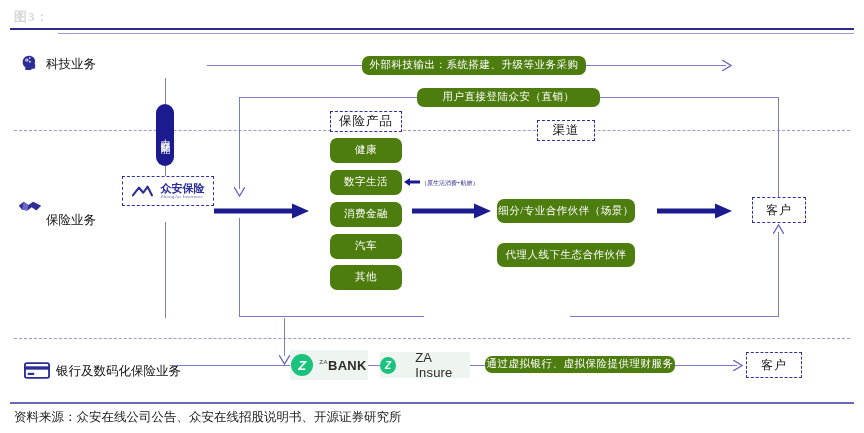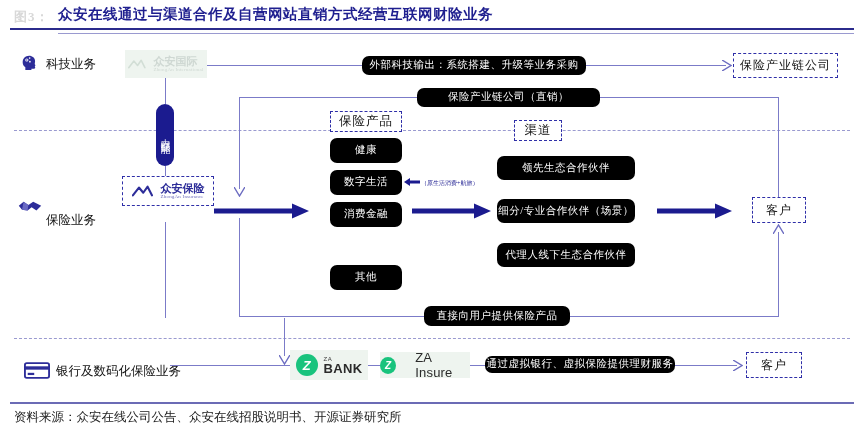--- a/index.html
+++ b/index.html
@@ -47,21 +47,21 @@
   .row-icon{position:absolute;}
 
   
   .hdash{
     position:absolute;height:0;border-top:1px dashed #9a9ad0;
   }
 
   
   .pill{
     position:absolute;
-    background:#000000;
+    background:#4d7c0f;
     color:#ffffff;
     border-radius:7px;
     display:flex;align-items:center;justify-content:center;
     font-size:10.5px;
     letter-spacing:.5px;
     box-sizing:border-box;
     text-align:center;
     line-height:1.15;
   }
   .dashbox{
@@ -97,21 +97,21 @@
   .zalogo-en.dark{color:#6d6dbb;}
 
   .zcircle{
     width:22px;height:22px;border-radius:50%;
     background:#19c37d;color:#fff;
     display:flex;align-items:center;justify-content:center;
     font-size:13px;font-weight:bold;font-style:italic;
     font-family:"Liberation Sans",sans-serif;
   }
   .zcircle.sm{width:17px;height:17px;font-size:10px;}
-  .za-bank-txt{display:flex;flex-direction:column;line-height:1;margin-left:3px;}
+  .za-bank-txt{display:flex;flex-direction:row;line-height:1;margin-left:3px;}
   .za-bank-sup{font-size:6px;color:#3b3b3b;font-family:"Liberation Sans",sans-serif;letter-spacing:.5px;}
   .za-bank-main{font-size:13px;font-weight:bold;color:#2b2b2b;font-family:"Liberation Sans",sans-serif;letter-spacing:.3px;}
   .za-insure-txt{font-size:13px;color:#2b2b2b;font-family:"Liberation Sans",sans-serif;margin-left:16px;letter-spacing:.2px;}
 
   
   .ln{position:absolute;background:#7b7bc8;}
   .ln.h{height:1.4px;}
   .ln.v{width:1.4px;}
 
   .arrow-thick{position:absolute;}
@@ -120,70 +120,59 @@
   }
 
   svg.ico{display:block;}
 </style>
 </head>
 <body>
 
 <div class="root">
 
   <div class="fig-tag">图3：</div>
-  <div class="title">众安在线通过与渠道合作及自营网站直销方式经营互联网财险业务</div>
   <div class="rule-top"></div>
   <div class="rule-top2"></div>
 
   <div class="hdash" style="left:14px;top:130px;width:836px;"></div>
   <div class="hdash" style="left:14px;top:338px;width:836px;"></div>
 
   <div class="row-icon" style="left:20px;top:52px;">
     <svg class="ico" width="20" height="20" viewBox="0 0 24 24">
       <path d="M3.2 12.2c0-4.3 3.4-7.6 7.7-7.6 4 0 7.2 2.8 7.2 6.6 0 1.3-.4 2.1-.4 3.1 0 .7.9 1 .9 1.7 0 .6-.8.7-.8 1.3 0 .5.5.6.5 1.2 0 1-1 1.6-2.4 1.6h-2.2v1.4H6.4v-3.3c-2-1.2-3.2-3.3-3.2-6z" fill="#2d2d99"></path>
       <circle cx="8.2" cy="9.6" r="1.9" fill="#ffffff"></circle>
       <circle cx="8.2" cy="9.6" r=".8" fill="#2d2d99"></circle>
       <circle cx="11.6" cy="7.3" r="1.0" fill="#ffffff"></circle>
       <circle cx="11.9" cy="11.6" r="1.0" fill="#ffffff"></circle>
     </svg>
   </div>
   <div class="row-label" style="left:46px;top:56px;">科技业务</div>
 
-  <div class="logochip" style="left:125px;top:50px;width:82px;height:28px;">
-    <svg class="ico" width="22" height="12" viewBox="0 0 30 14" style="flex:0 0 auto;">
-      <path d="M1 12 L8 3 L13 9 L18 2 L23 12" stroke="#d2ded6" stroke-width="2.2" fill="none" stroke-linejoin="round" stroke-linecap="round"></path>
-    </svg>
-    <div class="zalogo-txt">
-      <div class="zalogo-cn">众安国际</div>
-      <div class="zalogo-en">ZhongAn International</div>
-    </div>
-  </div>
 
   <div class="ln h" style="left:207px;top:65px;width:155px;"></div>
   <div class="pill" style="left:362px;top:56px;width:224px;height:19px;">外部科技输出：系统搭建、升级等业务采购</div>
   <div class="ln h" style="left:586px;top:65px;width:140px;"></div>
 
   <div class="arrow-thick" style="left:722px;top:60px;">
     <svg class="ico" width="10" height="11" viewBox="0 0 10 11">
         <path d="M0 0 L9 5.5 L0 11" fill="none" stroke="#6b6bc0" stroke-width="1.4"></path>
       </svg>
   </div>
-  <div class="dashbox" style="left:733px;top:53px;width:105px;height:25px;">保险产业链公司</div>
 
   <div class="ln v" style="left:165px;top:78px;height:26px;"></div>
   <div class="vpill" style="left:156px;top:104px;width:18px;height:62px;">内部赋能</div>
   <div class="ln v" style="left:165px;top:166px;height:18px;"></div>
   <div class="arrow-thick" style="left:160px;top:181px;">
     <svg class="ico" width="11" height="10" viewBox="0 0 11 10">
         <path d="M0 0 L5.5 9 L11 0" fill="none" stroke="#6b6bc0" stroke-width="1.4"></path>
       </svg>
   </div>
   <div class="ln v" style="left:165px;top:190px;height:8px;"></div>
 
-  <div class="pill" style="left:417px;top:88px;width:183px;height:19px;">保险产业链公司（直销）</div>
+  <div class="pill" style="left:417px;top:88px;width:183px;height:19px;">用户直接登陆众安（直销）</div>
 
   <div class="row-icon" style="left:18px;top:199px;">
     <svg class="ico" width="24" height="15" viewBox="0 0 30 16">
       <path d="M1 7 L7 2 L13 6 L19 2 L29 7 L23 13 L17 9 L12 13 L5 12 Z" fill="#2d2d99"></path>
       <path d="M7 2 L13 6 L12 13 L5 12 Z" fill="#6a6ac4"></path>
     </svg>
   </div>
   <div class="row-label" style="left:46px;top:212px;">保险业务</div>
 
   <div class="logochip dashed" style="left:122px;top:176px;width:92px;height:30px;">
@@ -212,37 +201,37 @@
   <div class="arrow-thick" style="left:214px;top:203px;">
     <svg class="ico" width="96" height="16" viewBox="0 0 96 16">
       <path d="M0 5.5 H78 V0.5 L95 8 L78 15.5 V10.5 H0 Z" fill="#1b1b8f"></path>
     </svg>
   </div>
 
   <div class="dashbox hdr" style="left:330px;top:111px;width:72px;height:21px;">保险产品</div>
   <div class="pill" style="left:330px;top:138px;width:72px;height:25px;">健康</div>
   <div class="pill" style="left:330px;top:170px;width:72px;height:25px;">数字生活</div>
   <div class="pill" style="left:330px;top:202px;width:72px;height:25px;">消费金融</div>
+  <div class="pill" style="left:330px;top:234px;width:72px;height:25px;">汽车</div>
   <div class="pill" style="left:330px;top:265px;width:72px;height:25px;">其他</div>
 
   <div class="arrow-thick" style="left:404px;top:178px;">
     <svg class="ico" width="16" height="8" viewBox="0 0 16 8">
         <path d="M16 2.6 H6 V0 L0 4 L6 8 V5.4 H16 Z" fill="#1b1b8f"></path>
       </svg>
   </div>
   <div class="note" style="left:421px;top:179px;">（原生活消费+航旅）</div>
 
   <div class="arrow-thick" style="left:412px;top:203px;">
     <svg class="ico" width="80" height="16" viewBox="0 0 80 16">
       <path d="M0 5.5 H62 V0.5 L79 8 L62 15.5 V10.5 H0 Z" fill="#1b1b8f"></path>
     </svg>
   </div>
 
-  <div class="dashbox hdr" style="left:514px;top:120px;width:48px;height:21px;">渠道</div>
-  <div class="pill" style="left:497px;top:156px;width:138px;height:24px;">领先生态合作伙伴</div>
+  <div class="dashbox hdr" style="left:537px;top:120px;width:58px;height:21px;">渠道</div>
   <div class="pill" style="left:497px;top:199px;width:138px;height:24px;">细分/专业合作伙伴（场景）</div>
   <div class="pill" style="left:497px;top:243px;width:138px;height:24px;">代理人线下生态合作伙伴</div>
 
   <div class="arrow-thick" style="left:657px;top:203px;">
     <svg class="ico" width="76" height="16" viewBox="0 0 76 16">
       <path d="M0 5.5 H58 V0.5 L75 8 L58 15.5 V10.5 H0 Z" fill="#1b1b8f"></path>
     </svg>
   </div>
 
   <div class="dashbox" style="left:752px;top:197px;width:54px;height:26px;">客户</div>
@@ -252,21 +241,20 @@
   <div class="ln v" style="left:778px;top:97px;height:100px;"></div>
 
   <div class="ln h" style="left:570px;top:316px;width:209px;"></div>
   <div class="ln v" style="left:778px;top:232px;height:85px;"></div>
   <div class="arrow-thick" style="left:773px;top:224px;">
     <svg class="ico" width="11" height="10" viewBox="0 0 11 10">
         <path d="M0 10 L5.5 1 L11 10" fill="none" stroke="#6b6bc0" stroke-width="1.4"></path>
       </svg>
   </div>
 
-  <div class="pill" style="left:424px;top:306px;width:146px;height:20px;">直接向用户提供保险产品</div>
 
   <div class="row-icon" style="left:24px;top:362px;">
     <svg class="ico" width="26" height="17" viewBox="0 0 28 18">
       <rect x="1" y="1" width="26" height="16" rx="2" fill="#ffffff" stroke="#2d2d99" stroke-width="2"></rect>
       <rect x="1" y="4.5" width="26" height="3.6" fill="#2d2d99"></rect>
       <rect x="4" y="11.5" width="7" height="2.4" fill="#2d2d99"></rect>
     </svg>
   </div>
   <div class="row-label" style="left:56px;top:363px;">银行及数码化保险业务</div>
 

